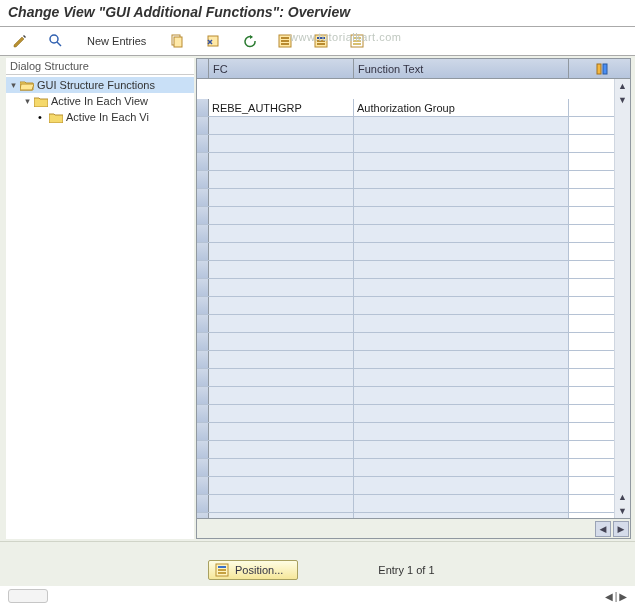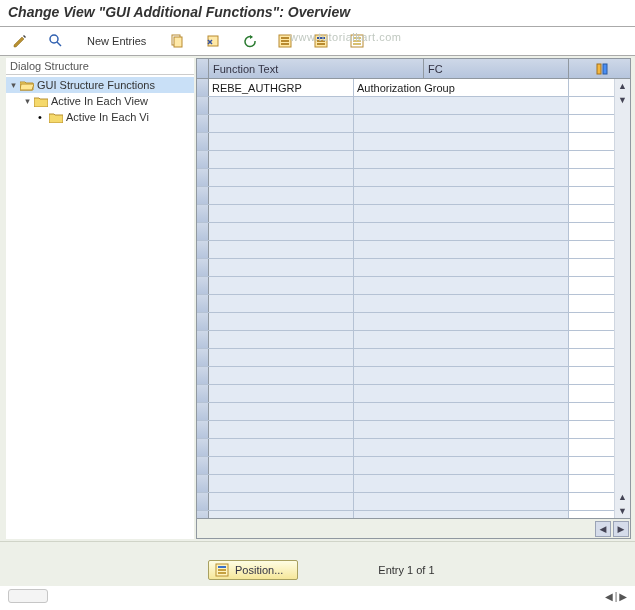--- a/index.html
+++ b/index.html
@@ -140,20 +140,21 @@
   .th.ft { width: 215px; }
   .th.scroll { flex: 1; display:flex; justify-content:center; align-items:center; border-right:none; }
   .table-body {
     flex: 1;
     overflow: hidden;
     position: relative;
     display: flex;
   }
   .grid {
     flex: 1;
+    margin-top: 20px;
   }
   .row {
     display: flex;
     height: 18px;
     border-bottom: 1px solid #b5c2d4;
   }
   .cell {
     border-right: 1px solid #b5c2d4;
     font-size: 11px;
     color: #1a1a1a;
@@ -349,22 +350,22 @@
             </svg>
         </span>
         <span class="tree-label">Active In Each Vi</span>
       </div>
     </div>
   </div>
 
   <div class="content">
     <div class="table-head">
       <div class="th sel"></div>
+      <div class="th fc">FC</div>
       <div class="th ft">Function Text</div>
-      <div class="th fc">FC</div>
       <div class="th scroll">
         <svg width="12" height="12">
             <rect x="1" y="1" width="4" height="10" fill="#f5b840" stroke="#a07020"></rect>
             <rect x="7" y="1" width="4" height="10" fill="#4a8ef5" stroke="#2a5aa0"></rect>
           </svg>
       </div>
     </div>
     <div class="table-body">
       <div class="grid" id="grid">
           <div class="row">

